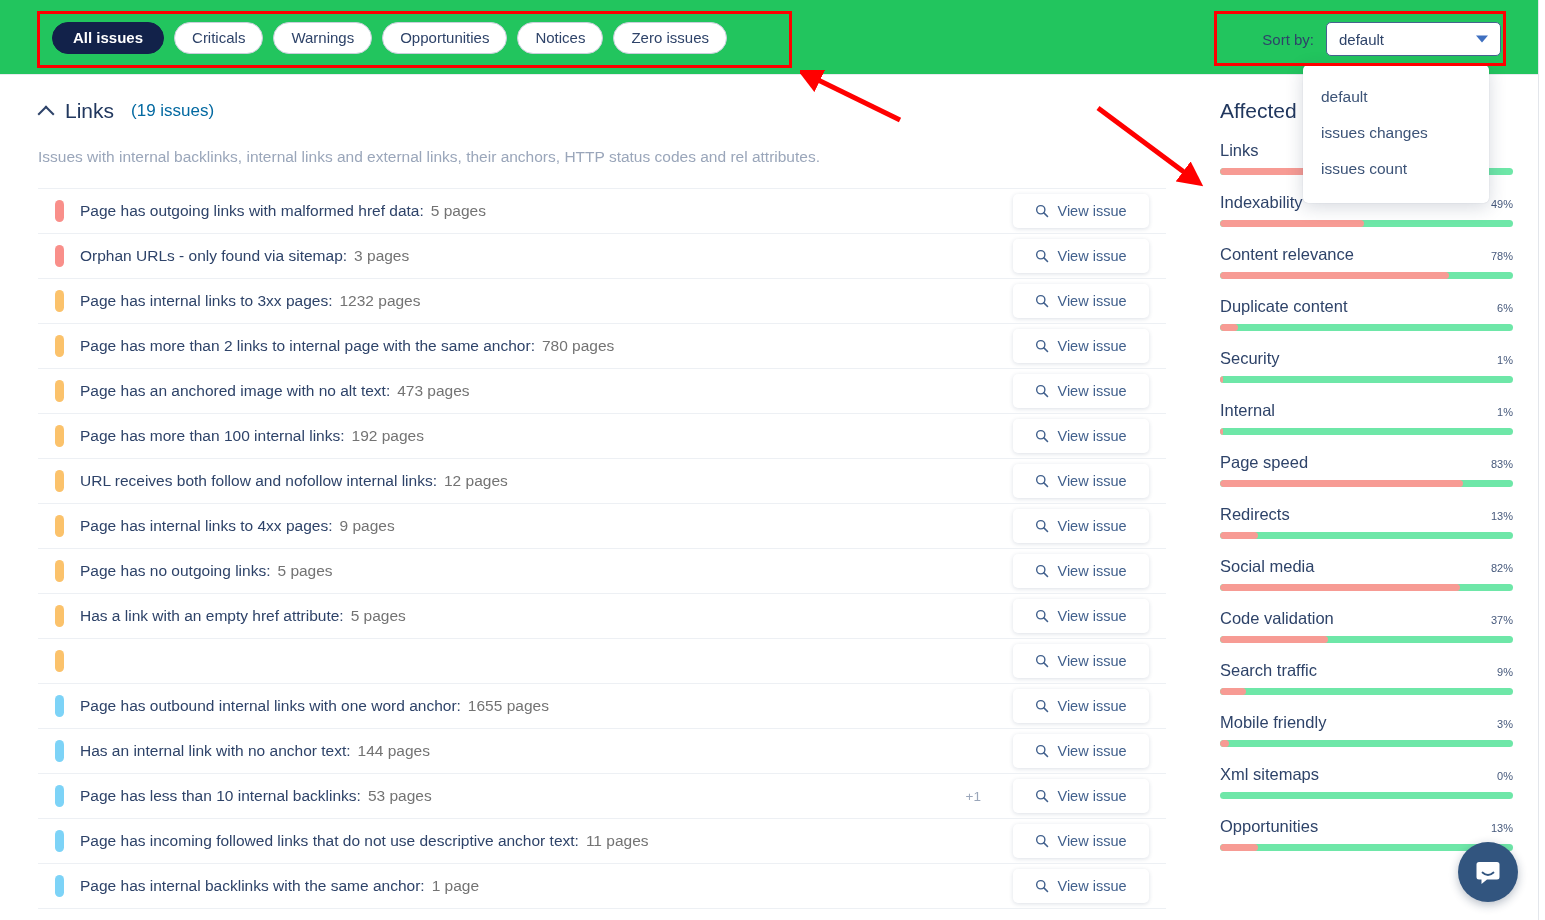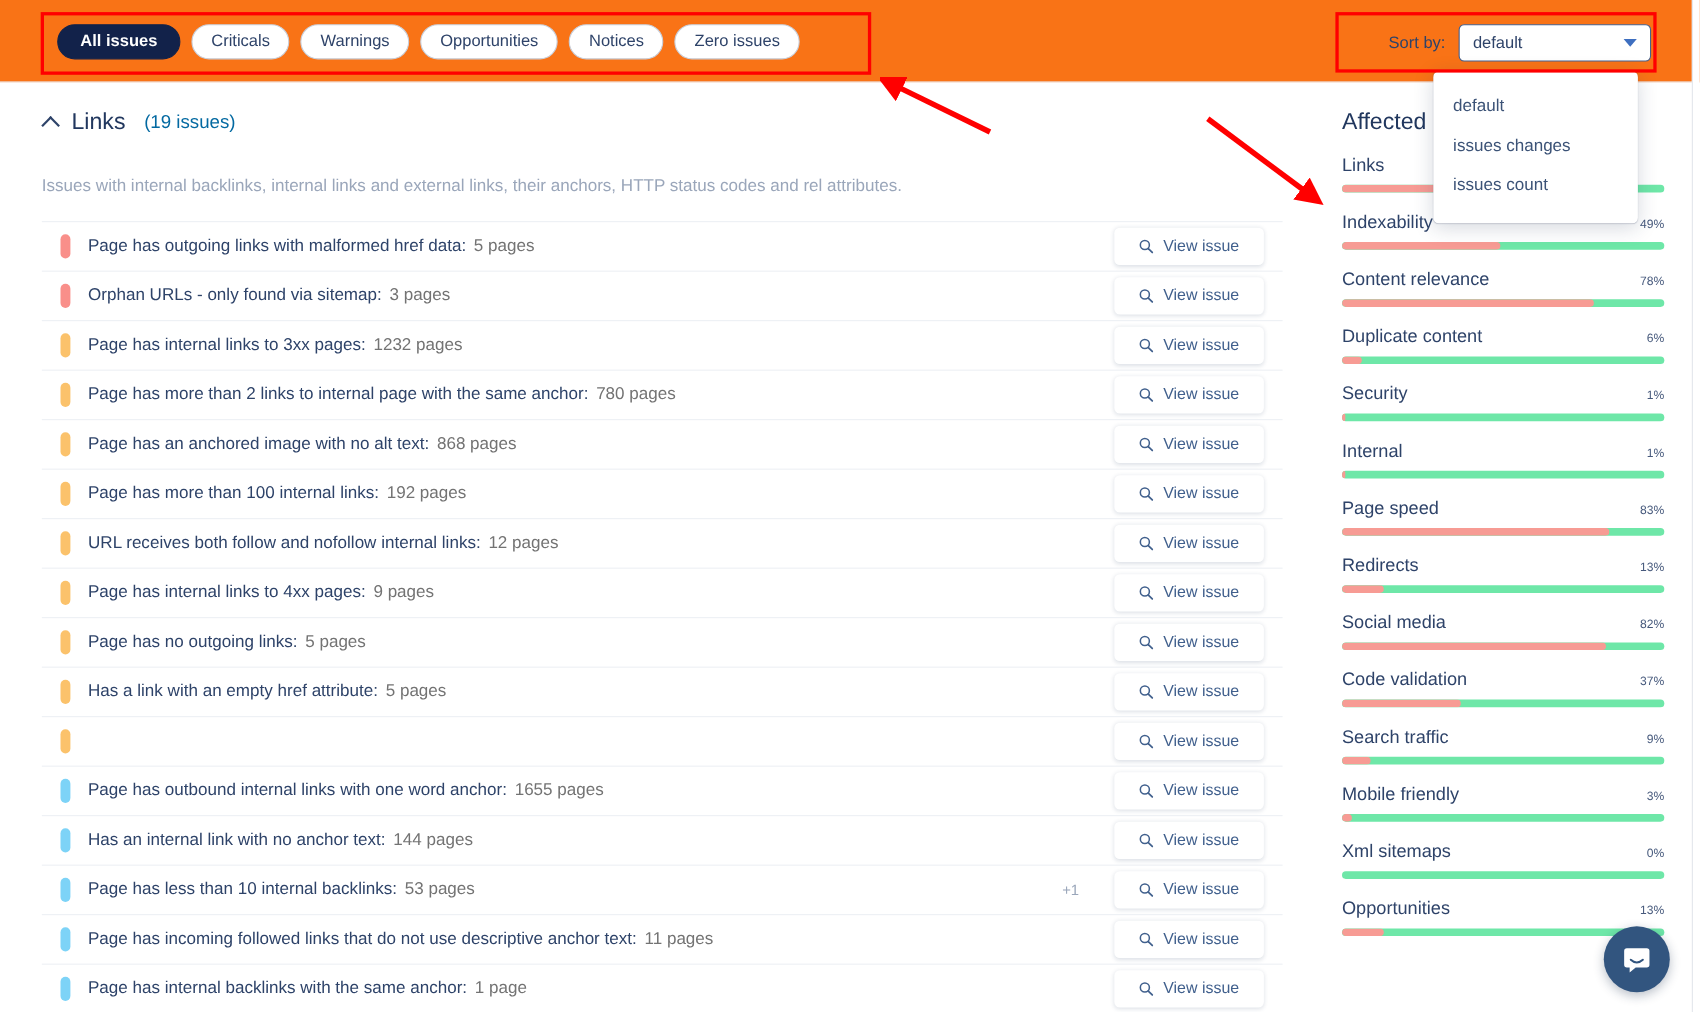--- a/index.html
+++ b/index.html
@@ -13,21 +13,21 @@
   #app {
     position: relative;
     width: 1545px; height: 920px;
     background: #ffffff;
   }
 
   
   .topbar {
     position: absolute; left: 0; top: 0;
     width: 1545px; height: 75px;
-    background: #f97316;
+    background: #22c55e;
     border-bottom: 1px solid #e8eaee;
   }
   .tabs {
     position: absolute; left: 52px; top: 22px;
     display: flex; align-items: center; gap: 10px;
   }
   .tab {
     height: 32px;
     padding: 0 17px;
     border-radius: 16px;
@@ -117,21 +117,21 @@
     border-top: 2.2px solid #2e4369;
     transform: rotate(45deg);
   }
   .sect-title {
     font-size: 21px; color: #21375e; font-weight: 400;
   }
   .sect-count {
     font-size: 17px; color: #0369a1; margin-left: 6px;
   }
   .sect-desc {
-    margin: 38px 0 0 38px;
+    margin: 25px 0 0 38px;
     font-size: 15.5px;
     color: #9aa6ba;
   }
 
   .issues {
     margin: 22px 0 0 38px;
     width: 1128px;
     border-top: 1px solid #edf0f4;
   }
   .row {
@@ -323,21 +323,21 @@
           <div class="viewbtn">
             <svg width="14" height="14" viewBox="0 0 16 16">
               <circle cx="6.6" cy="6.6" r="4.7" stroke="#41608d" stroke-width="1.6" fill="none"></circle>
               <line x1="10.2" y1="10.2" x2="14.3" y2="14.3" stroke="#41608d" stroke-width="1.8" stroke-linecap="round"></line>
             </svg>
             <span>View issue</span>
           </div>
         </div>
         <div class="row">
           <div class="sev warning"></div>
-          <div class="row-text"><span>Page has an anchored image with no alt text:</span><span class="cnt">868 pages</span></div>
+          <div class="row-text"><span>Page has an anchored image with no alt text:</span><span class="cnt">473 pages</span></div>
           <div class="viewbtn">
             <svg width="14" height="14" viewBox="0 0 16 16">
               <circle cx="6.6" cy="6.6" r="4.7" stroke="#41608d" stroke-width="1.6" fill="none"></circle>
               <line x1="10.2" y1="10.2" x2="14.3" y2="14.3" stroke="#41608d" stroke-width="1.8" stroke-linecap="round"></line>
             </svg>
             <span>View issue</span>
           </div>
         </div>
         <div class="row">
           <div class="sev warning"></div>

